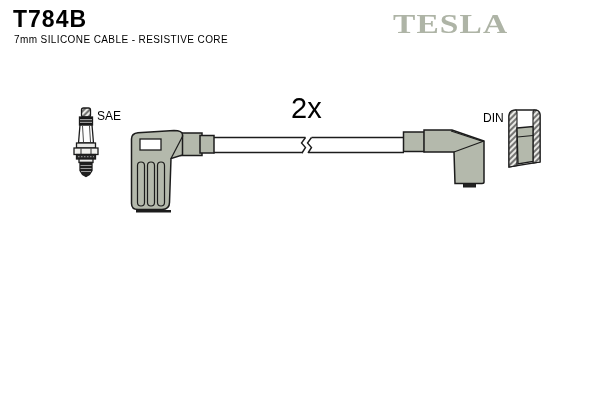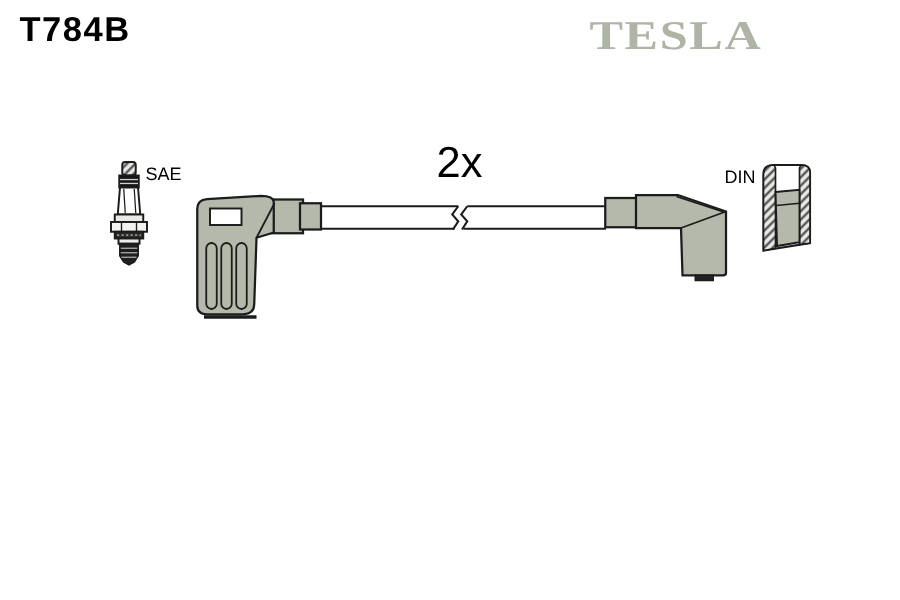--- a/index.html
+++ b/index.html
@@ -15,20 +15,21 @@
   svg text{font-family:"Liberation Sans", sans-serif;fill:#000;}
   .lbl-small{font-size:12px;}
   .lbl-qty{font-size:29px;}
 </style>
 </head>
 <body>
 
 <div class="page">
 
   <div class="part-number">T784B</div>
+  <div class="subtitle">7mm SILICONE CABLE - RESISTIVE CORE</div>
   <div class="brand">TESLA</div>
 
   <svg width="600" height="400" viewBox="0 0 600 400">
     <defs>
       <pattern id="hatch" width="4" height="4" patternUnits="userSpaceOnUse" patternTransform="rotate(45)">
         <rect width="4" height="4" fill="#e8e8e4"></rect>
         <line x1="1" y1="0" x2="1" y2="4" stroke="#444" stroke-width="1.4"></line>
       </pattern>
     </defs>
 

